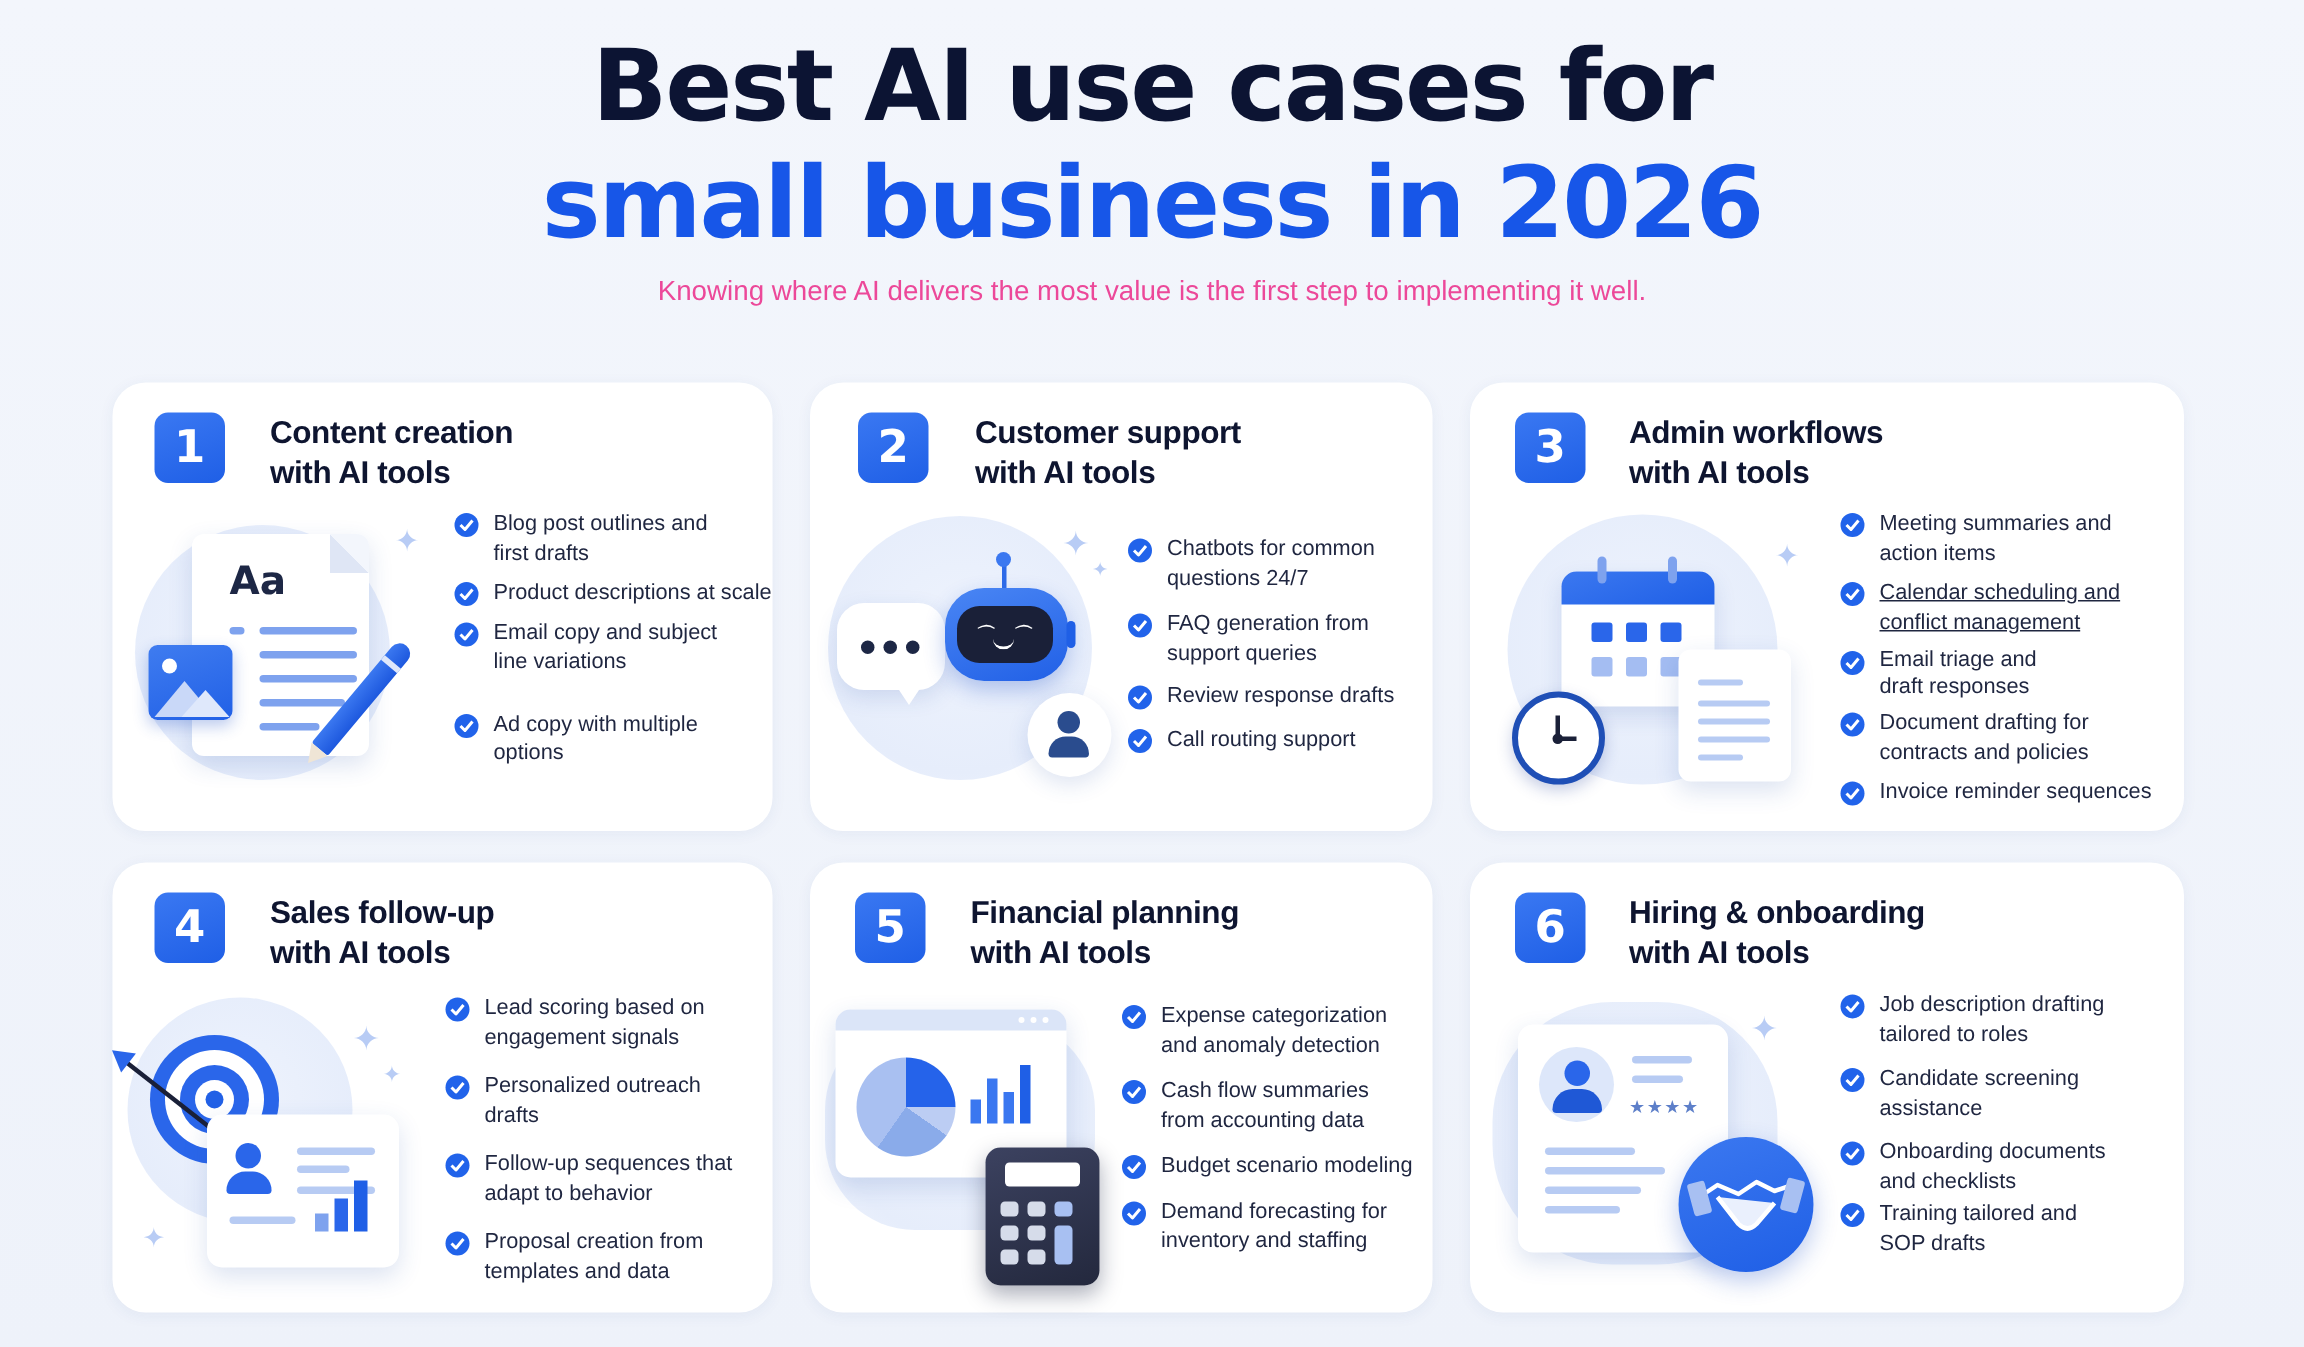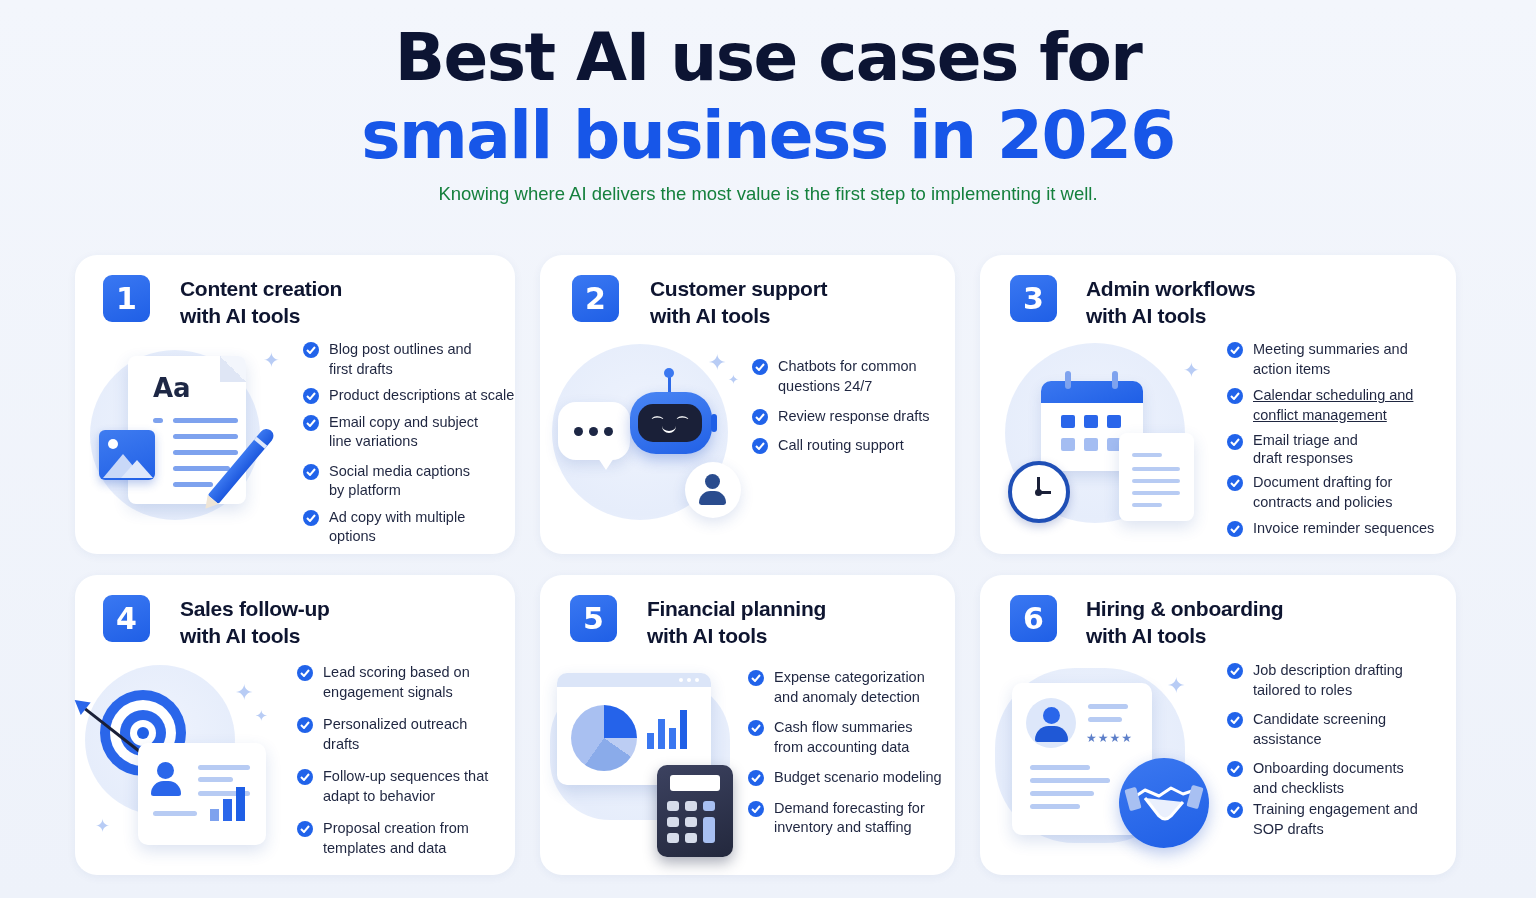--- a/index.html
+++ b/index.html
@@ -17,21 +17,21 @@
     font-weight: bold; font-size: 66px; line-height: 80px;
     color: #0c1433; letter-spacing: -1.5px;
   }
   .title-line2 {
     font-family: "DejaVu Sans", sans-serif;
     font-weight: bold; font-size: 66px; line-height: 76px;
     color: #1756e8; letter-spacing: -1.5px;
   }
   .subtitle {
     margin-top: 6px;
-    font-size: 18.5px; line-height: 27px; color: #15803d;
+    font-size: 18.5px; line-height: 27px; color: #ec4899;
   }
 
   .card {
     position: absolute;
     background: #ffffff;
     border-radius: 22px;
     box-shadow: 0 2px 10px rgba(40,70,140,0.06);
   }
   .badge {
     position: absolute; left: 28px; top: 20px;
@@ -111,30 +111,25 @@
       <li style="margin-bottom:7px;"><span class="check">
             <svg width="10" height="8" viewBox="0 0 10 8">
               <path d="M1 4 L4 7 L9 1" stroke="#fff" stroke-width="2" fill="none"></path>
             </svg>
           </span><span>Blog post outlines and</span><br><span>first drafts</span></li>
       <li style="margin-bottom:7px;"><span class="check">
             <svg width="10" height="8" viewBox="0 0 10 8">
               <path d="M1 4 L4 7 L9 1" stroke="#fff" stroke-width="2" fill="none"></path>
             </svg>
           </span><span>Product descriptions at scale</span></li>
-      <li style="margin-bottom:10px;"><span class="check">
+      <li style="margin-bottom:22px;"><span class="check">
             <svg width="10" height="8" viewBox="0 0 10 8">
               <path d="M1 4 L4 7 L9 1" stroke="#fff" stroke-width="2" fill="none"></path>
             </svg>
           </span><span>Email copy and subject</span><br><span>line variations</span></li>
-      <li style="margin-bottom:7px;"><span class="check">
-            <svg width="10" height="8" viewBox="0 0 10 8">
-              <path d="M1 4 L4 7 L9 1" stroke="#fff" stroke-width="2" fill="none"></path>
-            </svg>
-          </span><span>Social media captions</span><br><span>by platform</span></li>
       <li><span class="check">
             <svg width="10" height="8" viewBox="0 0 10 8">
               <path d="M1 4 L4 7 L9 1" stroke="#fff" stroke-width="2" fill="none"></path>
             </svg>
           </span><span>Ad copy with multiple</span><br><span>options</span></li>
     </ul>
   </div>
 
   <div class="card" style="left:540px; top:255px; width:415px; height:299px;">
     <div class="badge" style="left:32px;">2</div>
@@ -166,20 +161,25 @@
         <div style="position:absolute; left:20px; top:12px; width:15px; height:15px; border-radius:50%; background:#2a4c8e;"></div>
         <div style="position:absolute; left:14px; top:29px; width:27px; height:14px; border-radius:14px 14px 3px 3px; background:#2a4c8e;"></div>
       </div>
     </div>
     <ul class="list" style="left:212px; top:102px;">
       <li style="margin-bottom:11px;"><span class="check">
             <svg width="10" height="8" viewBox="0 0 10 8">
               <path d="M1 4 L4 7 L9 1" stroke="#fff" stroke-width="2" fill="none"></path>
             </svg>
           </span><span>Chatbots for common</span><br><span>questions 24/7</span></li>
+      <li style="margin-bottom:9px;"><span class="check">
+            <svg width="10" height="8" viewBox="0 0 10 8">
+              <path d="M1 4 L4 7 L9 1" stroke="#fff" stroke-width="2" fill="none"></path>
+            </svg>
+          </span><span>FAQ generation from</span><br><span>support queries</span></li>
       <li style="margin-bottom:9px;"><span class="check">
             <svg width="10" height="8" viewBox="0 0 10 8">
               <path d="M1 4 L4 7 L9 1" stroke="#fff" stroke-width="2" fill="none"></path>
             </svg>
           </span><span>Review response drafts</span></li>
       <li><span class="check">
             <svg width="10" height="8" viewBox="0 0 10 8">
               <path d="M1 4 L4 7 L9 1" stroke="#fff" stroke-width="2" fill="none"></path>
             </svg>
           </span><span>Call routing support</span></li>
@@ -401,17 +401,17 @@
           </span><span>Candidate screening</span><br><span>assistance</span></li>
       <li style="margin-bottom:2px;"><span class="check">
             <svg width="10" height="8" viewBox="0 0 10 8">
               <path d="M1 4 L4 7 L9 1" stroke="#fff" stroke-width="2" fill="none"></path>
             </svg>
           </span><span>Onboarding documents</span><br><span>and checklists</span></li>
       <li><span class="check">
             <svg width="10" height="8" viewBox="0 0 10 8">
               <path d="M1 4 L4 7 L9 1" stroke="#fff" stroke-width="2" fill="none"></path>
             </svg>
-          </span><span>Training engagement and</span><br><span>SOP drafts</span></li>
+          </span><span>Training tailored and</span><br><span>SOP drafts</span></li>
     </ul>
   </div>
 
 </div>
 
 </body></html>

